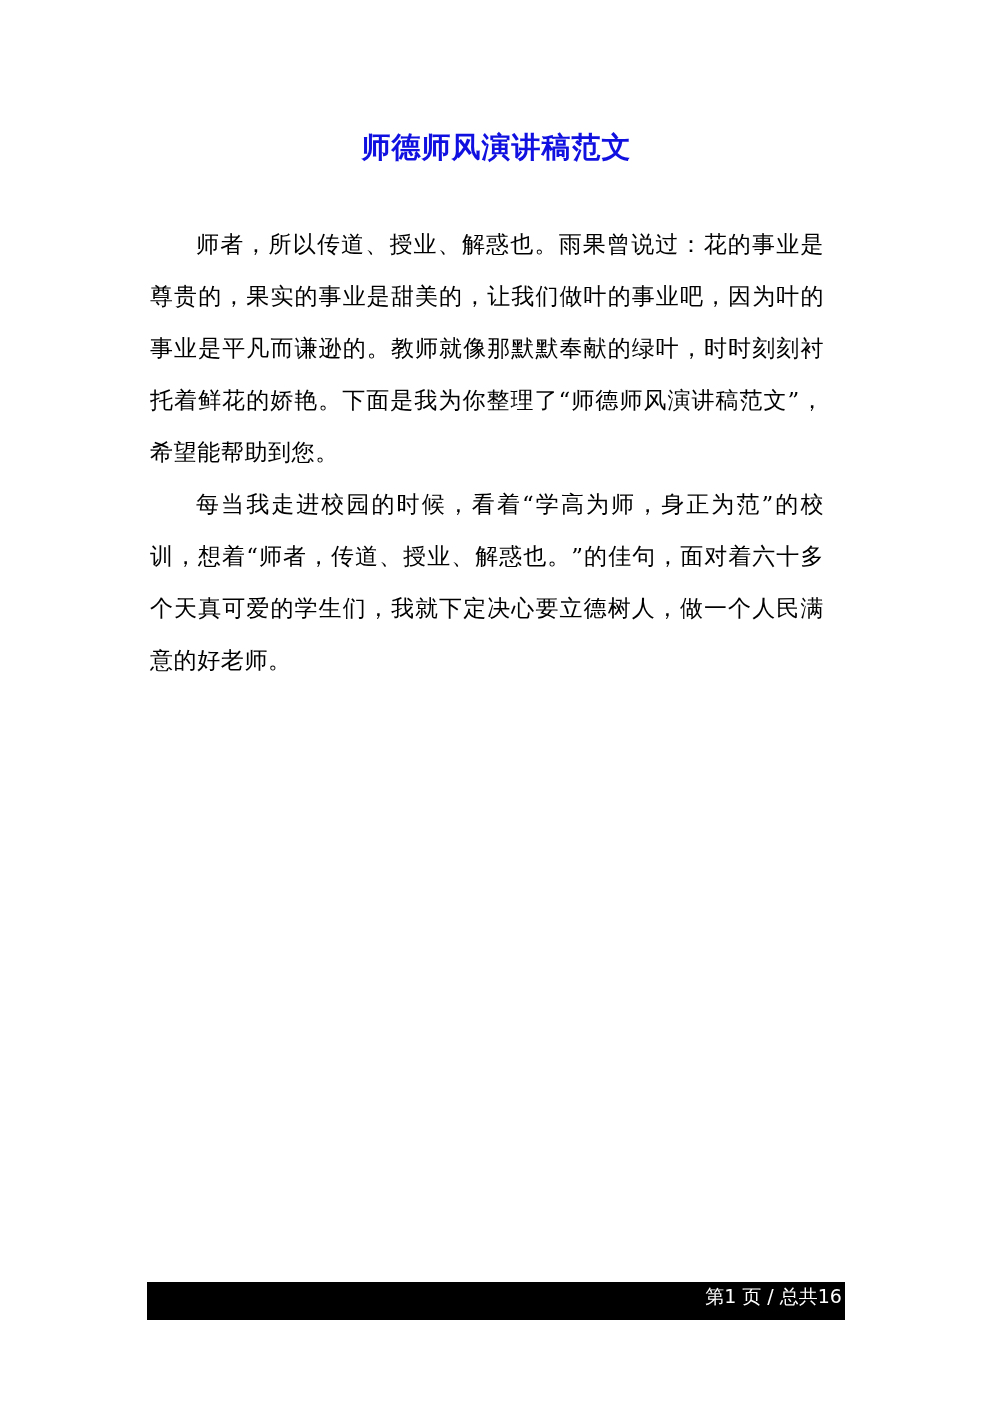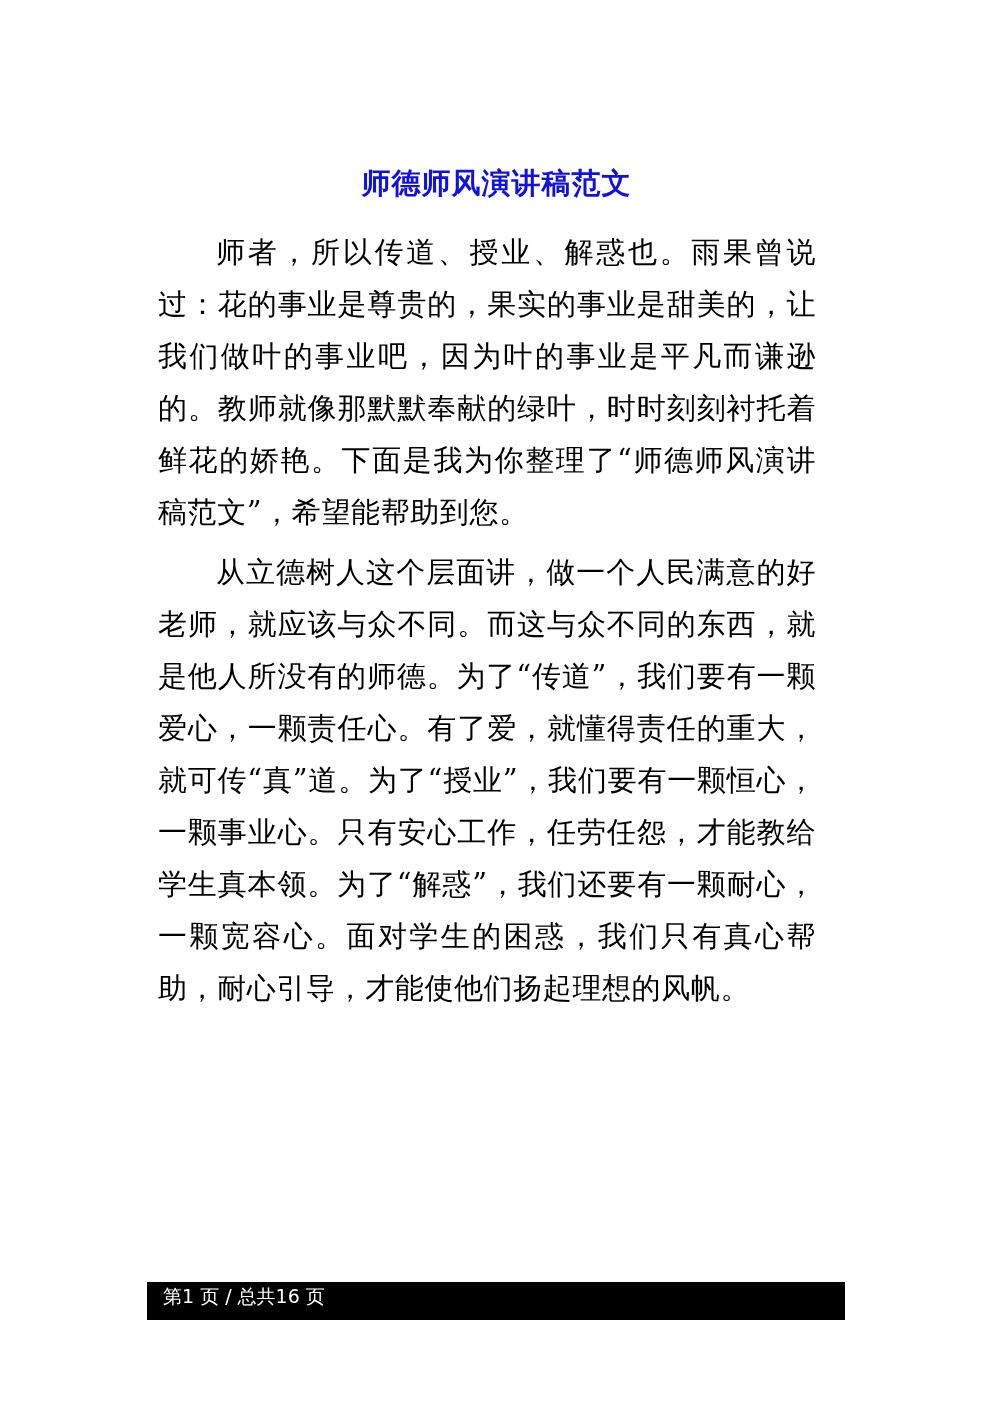--- a/index.html
+++ b/index.html
@@ -1,35 +1,35 @@
 <!DOCTYPE html>
 <html><head>
 <meta charset="utf-8">
 <style>
   html, body { margin: 0; padding: 0; background: #ffffff; }
   body { width: 993px; height: 1404px; position: relative; overflow: hidden;
          font-family: "DejaVu Serif", "Liberation Serif", serif; color: #000; }
   .title { position: absolute; top: 128px; left: 0; width: 993px; text-align: center;
            font-size: 29px; font-weight: bold; color: #1010e0; letter-spacing: 1px;
-           font-family: "DejaVu Sans", "Liberation Sans", sans-serif; margin-top: 36px; }
+           font-family: "DejaVu Sans", "Liberation Sans", sans-serif; }
   .body-text { position: absolute; top: 218px; left: 150px; width: 674px; }
-  .para { font-size: 29px; line-height: 52px; margin: 8px; text-align: justify;
+  .para { font-size: 23px; line-height: 52px; margin: 0; text-align: justify;
           text-justify: inter-character; letter-spacing: 0.6px; }
   .indent { text-indent: 2em; }
   .footer { position: absolute; top: 1282px; left: 147px; width: 698px; height: 38px;
             background: #000; }
-  .footer-text { position: absolute; top: 2px; left: 4px; width: 100%; text-align: left;
+  .footer-text { position: absolute; top: 2px; left: 10px; width: 100%; text-align: right;
                  color: #ffffff; font-size: 19px;
                  font-family: "DejaVu Sans", "Liberation Sans", sans-serif; padding-left: 12px; }
 </style>
 </head>
 <body>
 
 <div class="title">师德师风演讲稿范文</div>
 
 <div class="body-text">
   <p class="para indent">师者，所以传道、授业、解惑也。雨果曾说过：花的事业是尊贵的，果实的事业是甜美的，让我们做叶的事业吧，因为叶的事业是平凡而谦逊的。教师就像那默默奉献的绿叶，时时刻刻衬托着鲜花的娇艳。下面是我为你整理了“师德师风演讲稿范文”，希望能帮助到您。</p>
-  <p class="para indent">从立德树人这个层面讲，做一个人民满意的好老师，就应该与众不同。而这与众不同的东西，就是他人所没有的师德。为了“传道”，我们要有一颗爱心，一颗责任心。有了爱，就懂得责任的重大，就可传“真”道。为了“授业”，我们要有一颗恒心，一颗事业心。只有安心工作，任劳任怨，才能教给学生真本领。为了“解惑”，我们还要有一颗耐心，一颗宽容心。面对学生的困惑，我们只有真心帮助，耐心引导，才能使他们扬起理想的风帆。</p>
+  <p class="para indent">每当我走进校园的时候，看着“学高为师，身正为范”的校训，想着“师者，传道、授业、解惑也。”的佳句，面对着六十多个天真可爱的学生们，我就下定决心要立德树人，做一个人民满意的好老师。</p>
 </div>
 
 <div class="footer">
   <div class="footer-text">第1 页 / 总共16 页</div>
 </div>
 
 </body></html>

